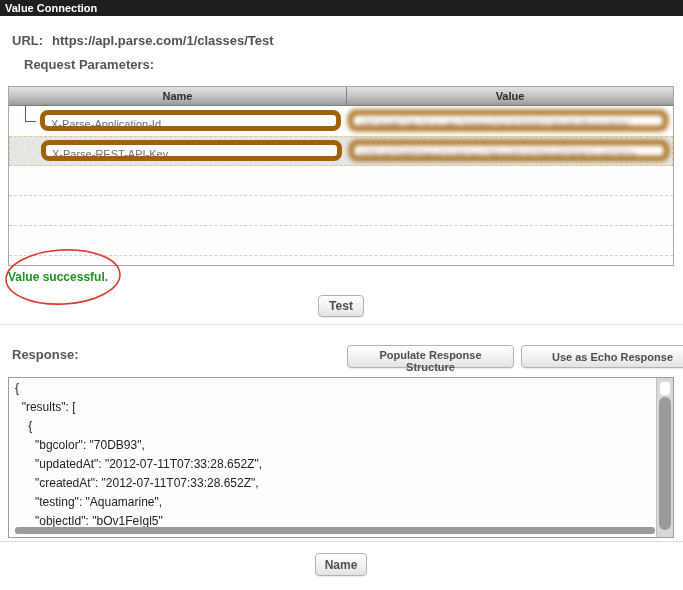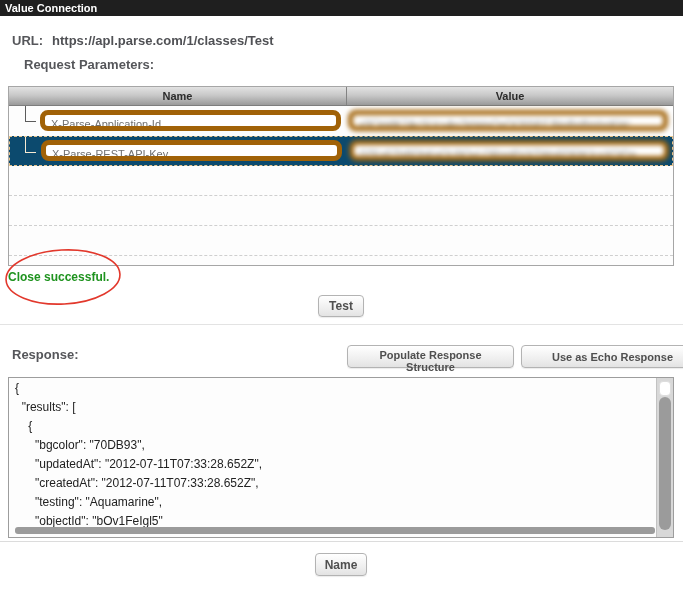--- a/index.html
+++ b/index.html
@@ -19,21 +19,21 @@
 
   
   .param-table { position:absolute; left:8px; top:86px; width:666px; height:180px;
                  border:1px solid #a6a6a6; background:#fdfdfd; }
   .thead { display:flex; height:19px; background:linear-gradient(#e2e2e2, #c9c9c9 45%, #9a9a9a);
            border-bottom:1px solid #7d7d7d; }
   .th { font-size:11px; font-weight:bold; color:#2c2c2c; text-align:center; line-height:19px; }
   .th-name { width:337px; }
   .th-value { flex:1; border-left:1px solid #828282; }
   .prow { position:relative; height:30px; }
-  .prow.selected { background:#0c4a6e; border:1px dashed #e8c58e; }
+  .prow.selected { background:#e5e5e5; border:1px dashed #e8c58e; }
   .connector { position:absolute; left:16px; top:0; width:11px; height:16px;
                border-left:1px solid #5c5c5c; border-bottom:1px solid #5c5c5c; }
   .prow.selected .connector { border-color:#f7ead2; left:15px; }
   .pinput { position:absolute; top:4px; height:21px; border:5px solid #a16207; border-radius:8px;
             background:#ffffff; font-size:11px; color:#6f6f6f; padding:0 6px; line-height:19px;
             white-space:nowrap; overflow:hidden; }
   .name-input { left:31px; width:301px; }
   .value-input { left:339px; width:320px; color:#8a8a8a; }
   .blurred { filter:blur(2.5px); }
   .prow.selected .pinput { top:3px; }
@@ -101,21 +101,21 @@
       <span class="connector"></span>
       <div class="pinput name-input">X-Parse-REST-API-Key</div>
       <div class="pinput value-input blurred">0ZExFTbBDbKpOU9OvLORqpPVXTWoFDFMJcxXQjDa</div>
     </div>
 
     <div class="empty-row"></div>
     <div class="empty-row"></div>
     <div class="empty-row"></div>
   </div>
 
-  <div class="success-msg">Close successful.</div>
+  <div class="success-msg">Value successful.</div>
   <svg class="circle-annotation" width="123" height="60" viewBox="0 0 123 60">
     <ellipse cx="60" cy="29" rx="57" ry="27" fill="none" stroke="#e2382c" stroke-width="1.6" transform="rotate(-3 60 29)"></ellipse>
   </svg>
 
   <button class="btn test-btn">Test</button>
 
   <div class="divider divider-1"></div>
 
   <div class="lbl response-label">Response:</div>
   <button class="btn small-btn populate-btn">Populate Response Structure</button>

